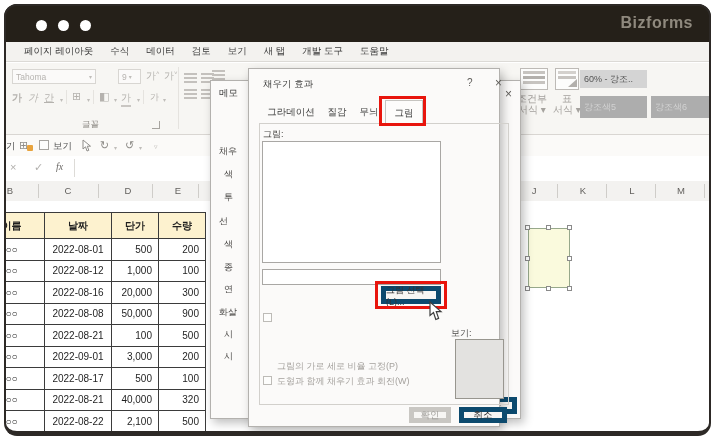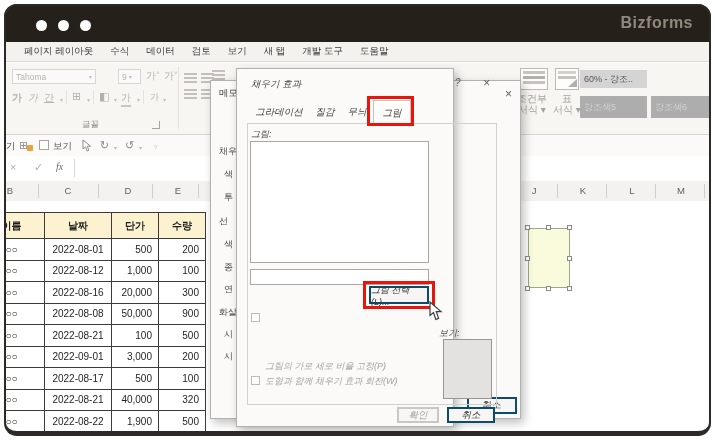--- a/index.html
+++ b/index.html
@@ -53,21 +53,21 @@
   
   .handle{width:5px;height:5px;background:#fff;border:1px solid #8a8a8a;box-sizing:border-box;z-index:3;}
   
   .dlg{box-sizing:border-box;background:#fbfaf9;border:1px solid #b3b1ae;box-shadow:3px 4px 9px rgba(0,0,0,.25);}
   .dlgtitle{font-size:9.5px;color:#3b3b3b;}
   .dlgx{font-size:12px;color:#5f5d5a;}
   .tab{font-size:9.5px;color:#3a3a3a;display:flex;align-items:center;justify-content:center;height:22px;}
   .tabsel{background:#fdfcfb;border:1px solid #c6c4c0;border-bottom:none;}
   .page{border:1px solid #d2d0cc;}
   .fld{box-sizing:border-box;background:#fff;border:1px solid #a9a7a4;}
-  .btn{box-sizing:border-box;background:#f7f6f4;border:2px solid #0c4a6e;font-size:9.5px;color:#333;
+  .btn{box-sizing:border-box;background:#f7f6f4;border:5px solid #0c4a6e;font-size:9.5px;color:#333;
        display:flex;align-items:center;justify-content:center;}
   .btn.disabled{border-color:#c9c7c3;color:#a09e9a;}
   .redbox{border:3px solid #e8150d;box-sizing:border-box;z-index:22;}
   .dlab{font-size:9px;color:#4a4846;white-space:nowrap;}
   .dislab{font-size:9px;color:#a5a29e;white-space:nowrap;}
 </style>
 </head>
 <body>
 
 <div id="screen">
@@ -223,21 +223,21 @@
       <div class="xc">○○</div>
           <div class="xc">2022-08-17</div>
           <div class="xc num">500</div>
           <div class="xc num">100</div>
       <div class="xc">○○</div>
           <div class="xc">2022-08-21</div>
           <div class="xc num">40,000</div>
           <div class="xc num">320</div>
       <div class="xc">○○</div>
           <div class="xc">2022-08-22</div>
-          <div class="xc num">1,900</div>
+          <div class="xc num">2,100</div>
           <div class="xc num">500</div>
     </div>
 
     <span class="abs" style="left:209px;top:220px;font-size:10px;color:#1f1f1f;"></span>
 
     <div class="abs" style="left:524px;top:27px;width:42px;height:60px;background:#fafadd;border:1px solid #97a88b;box-sizing:border-box;"></div>
     <div class="abs handle" style="left:521px;top:24px;"></div>
     <div class="abs handle" style="left:542px;top:24px;"></div>
     <div class="abs handle" style="left:563px;top:24px;"></div>
     <div class="abs handle" style="left:521px;top:55px;"></div>
@@ -256,21 +256,21 @@
     <span class="abs dlab" style="left:8px;top:134px;">선</span>
     <span class="abs dlab" style="left:13px;top:157px;">색</span>
     <span class="abs dlab" style="left:13px;top:180px;">종</span>
     <span class="abs dlab" style="left:13px;top:202px;">연</span>
     <span class="abs dlab" style="left:8px;top:225px;">화살</span>
     <span class="abs dlab" style="left:13px;top:247px;">시</span>
     <span class="abs dlab" style="left:13px;top:269px;">시</span>
     <div class="abs btn" style="left:256px;top:316px;width:50px;height:17px;">취소</div>
   </div>
 
-  <div class="abs dlg" style="left:232px;top:64px;width:218px;height:359px;z-index:10;font-style:italic;">
+  <div class="abs dlg" style="left:244px;top:64px;width:252px;height:359px;z-index:10;">
     <span class="abs dlgtitle" style="left:14px;top:9px;">채우기 효과</span>
     <span class="abs dlgx" style="left:218px;top:8px;font-size:10px;">?</span>
     <span class="abs dlgx" style="left:246px;top:7px;">×</span>
 
     <div class="abs tab" style="left:14px;top:32px;width:56px;">그라데이션</div>
     <div class="abs tab" style="left:74px;top:32px;width:28px;">질감</div>
     <div class="abs tab" style="left:106px;top:32px;width:28px;">무늬</div>
     <div class="abs tab tabsel" style="left:136px;top:31px;width:36px;height:24px;">그림</div>
 
     <div class="abs page" style="left:10px;top:54px;width:248px;height:280px;"></div>

